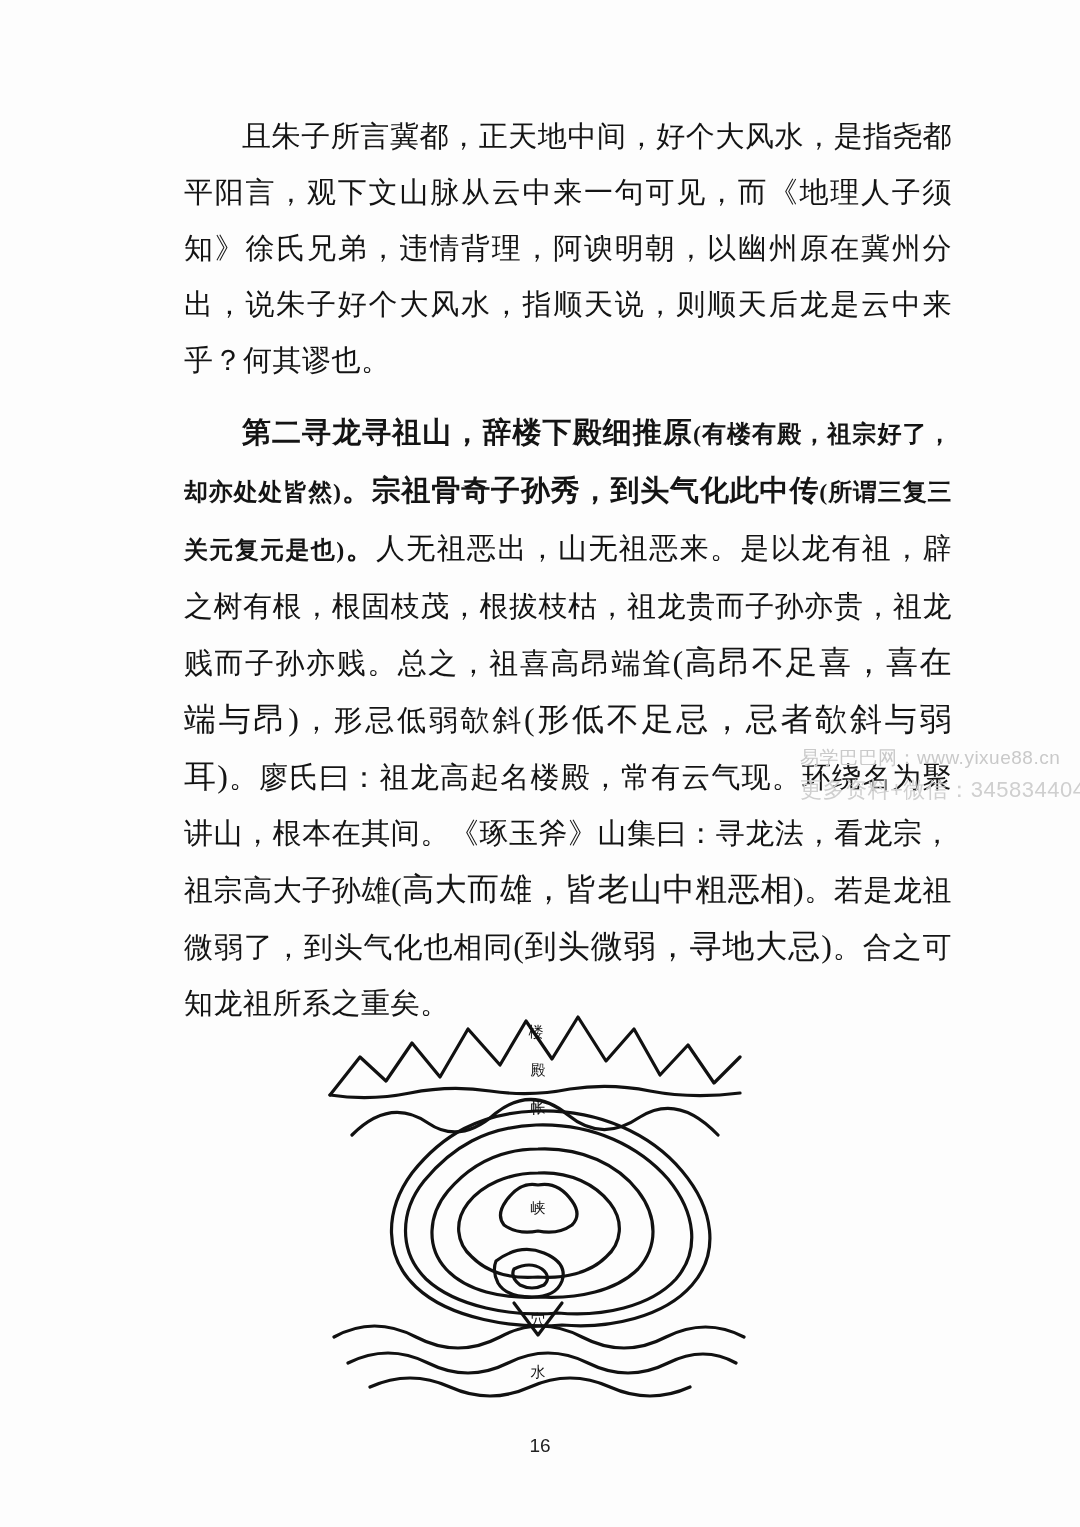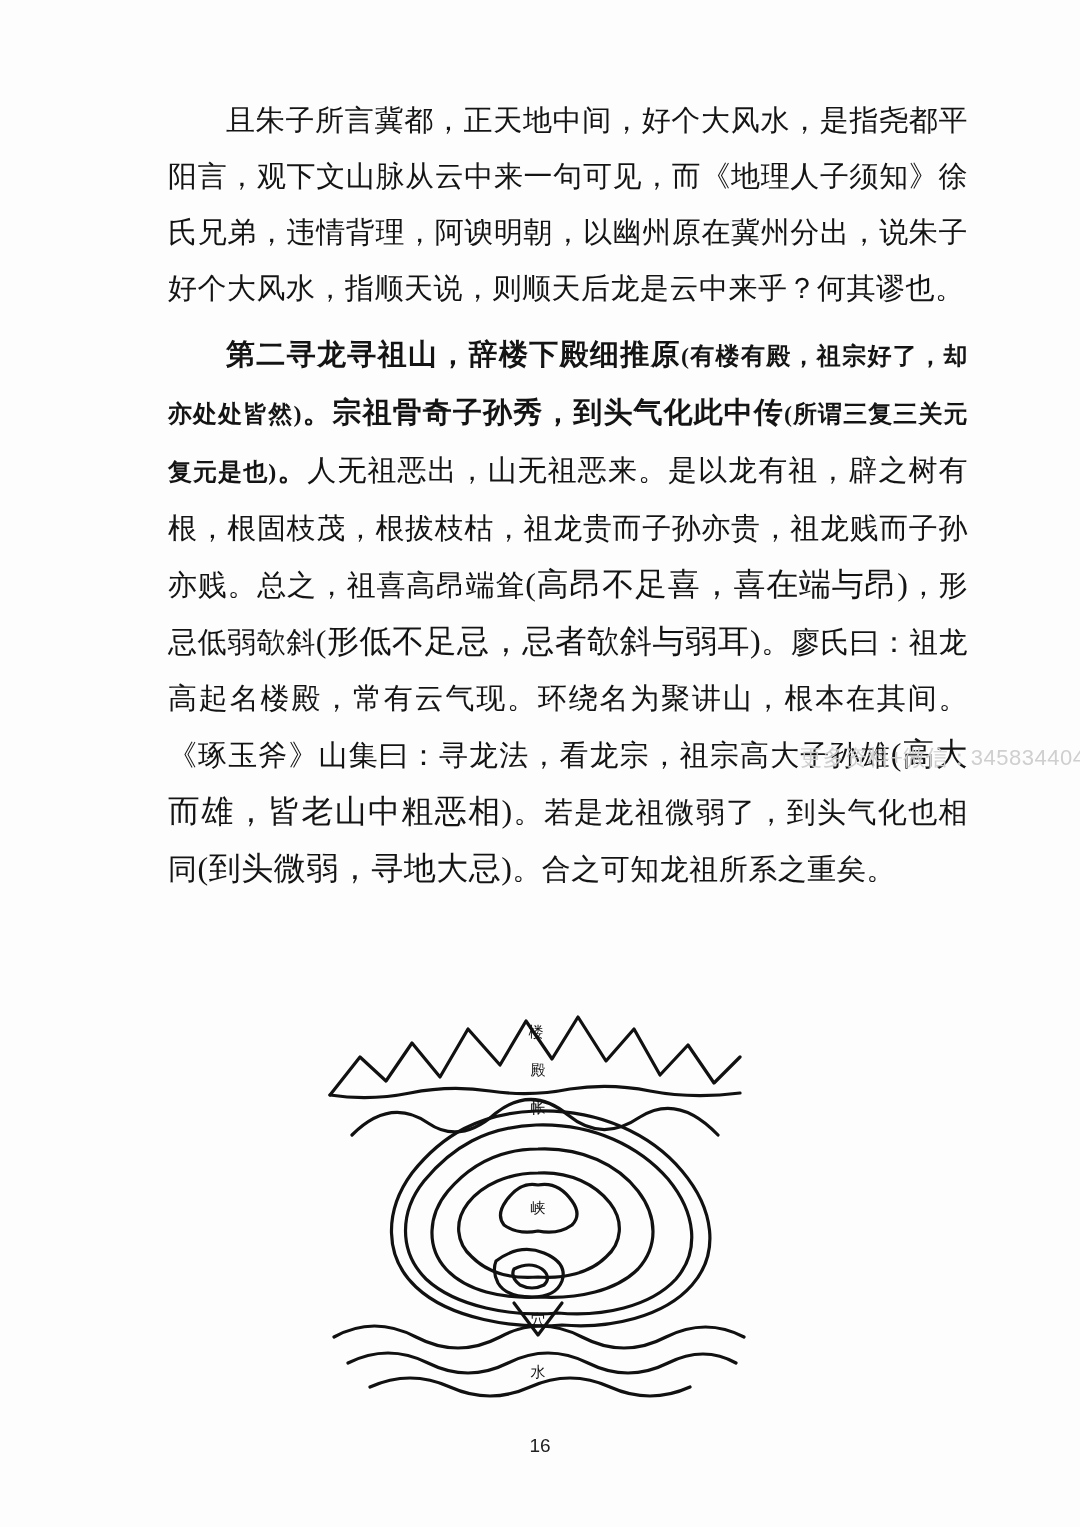--- a/index.html
+++ b/index.html
@@ -19,21 +19,21 @@
     inset: 0;
     background: #fdfdfd;
   }
   .content {
     position: absolute;
     left: 168px;
     top: 92px;
     width: 800px;
   }
   p {
-    margin: 0;
+    margin: 16px;
     font-size: 29px;
     line-height: 56px;
     color: #141414;
     text-align: justify;
     text-justify: inter-ideograph;
     letter-spacing: 0.5px;
   }
   .para-indent {
     text-indent: 58px;
   }
@@ -137,18 +137,19 @@
         <text x="238" y="90">殿</text>
         <text x="238" y="128">帐</text>
         <text x="238" y="228">峡</text>
         <text x="238" y="340">穴</text>
         <text x="238" y="392">水</text>
       </g>
     </svg>
   </div>
 
   <div class="watermark">
+    <div>易学巴巴网：www.yixue88.cn</div>
     <div class="wm2">更多资料+微信：3458344044</div>
   </div>
 
   <div class="page-number">16</div>
 
 </div>
 
 </body></html>

